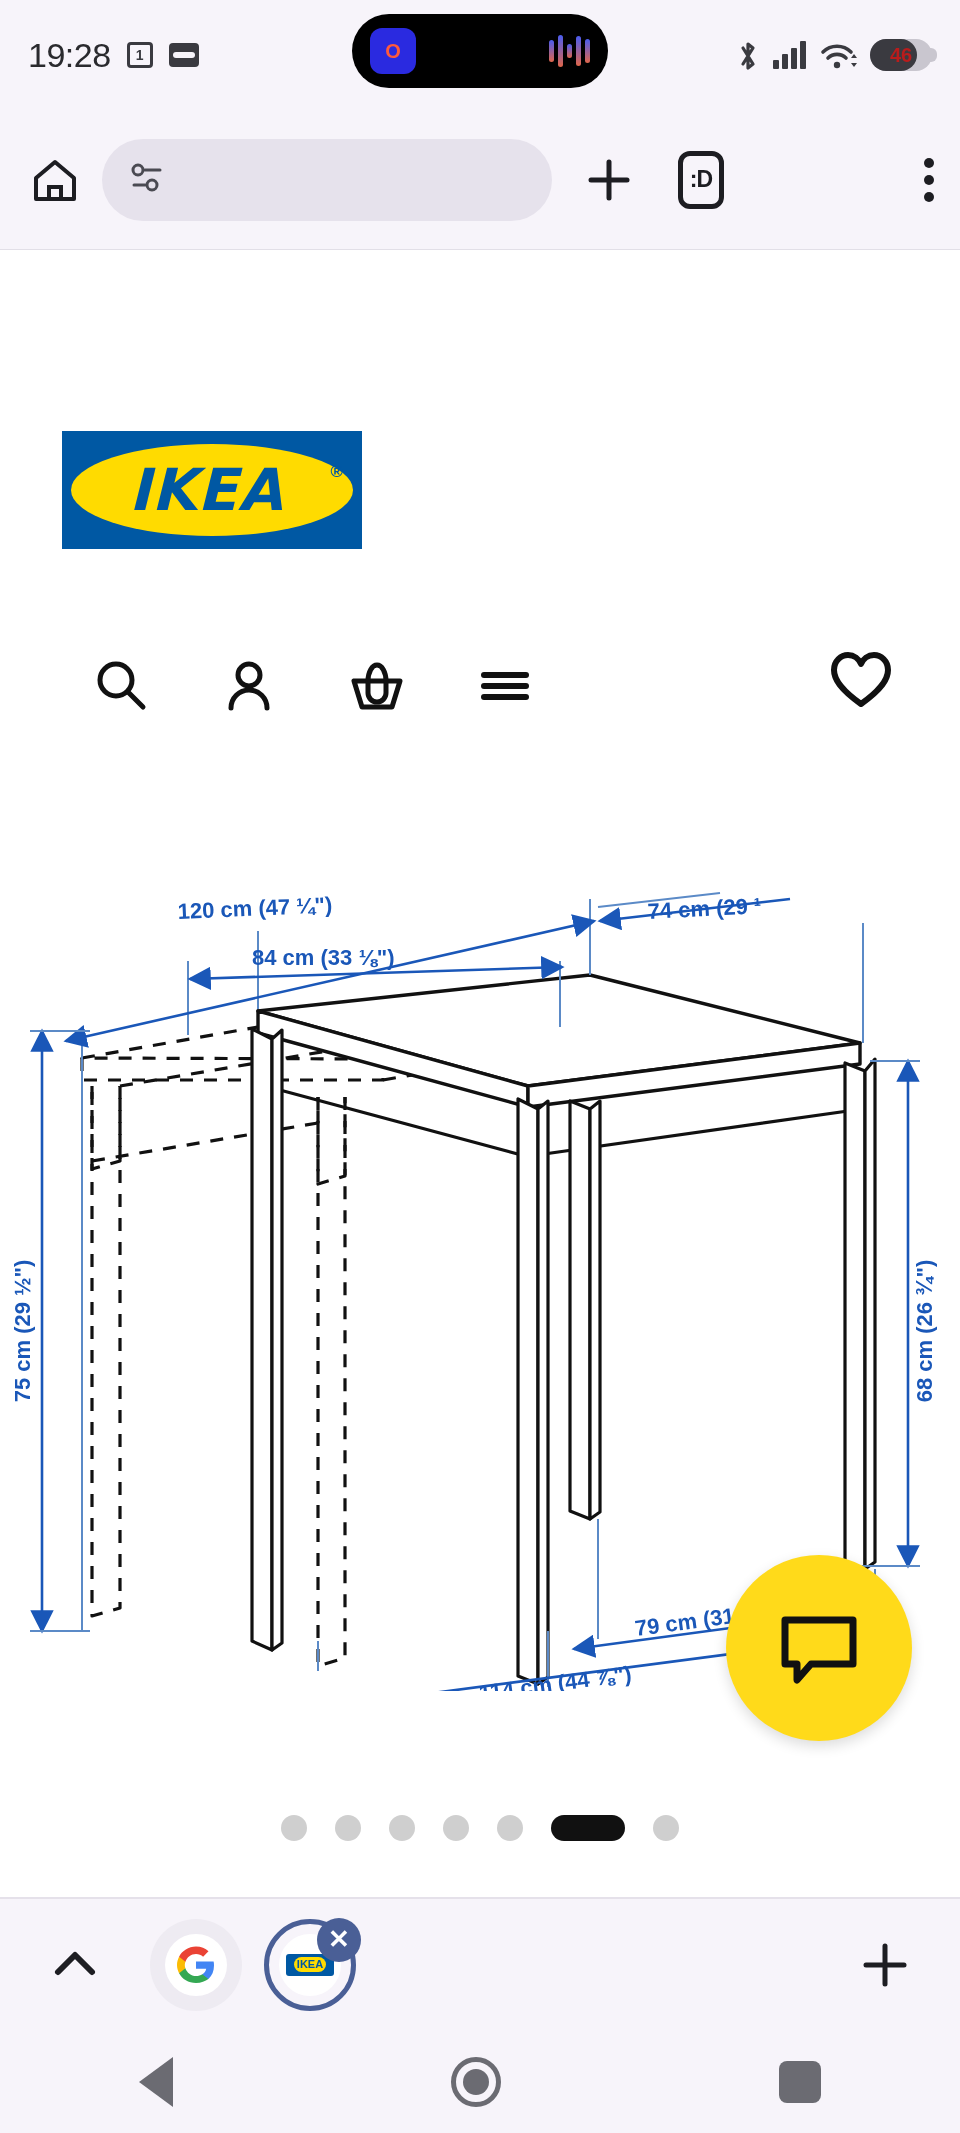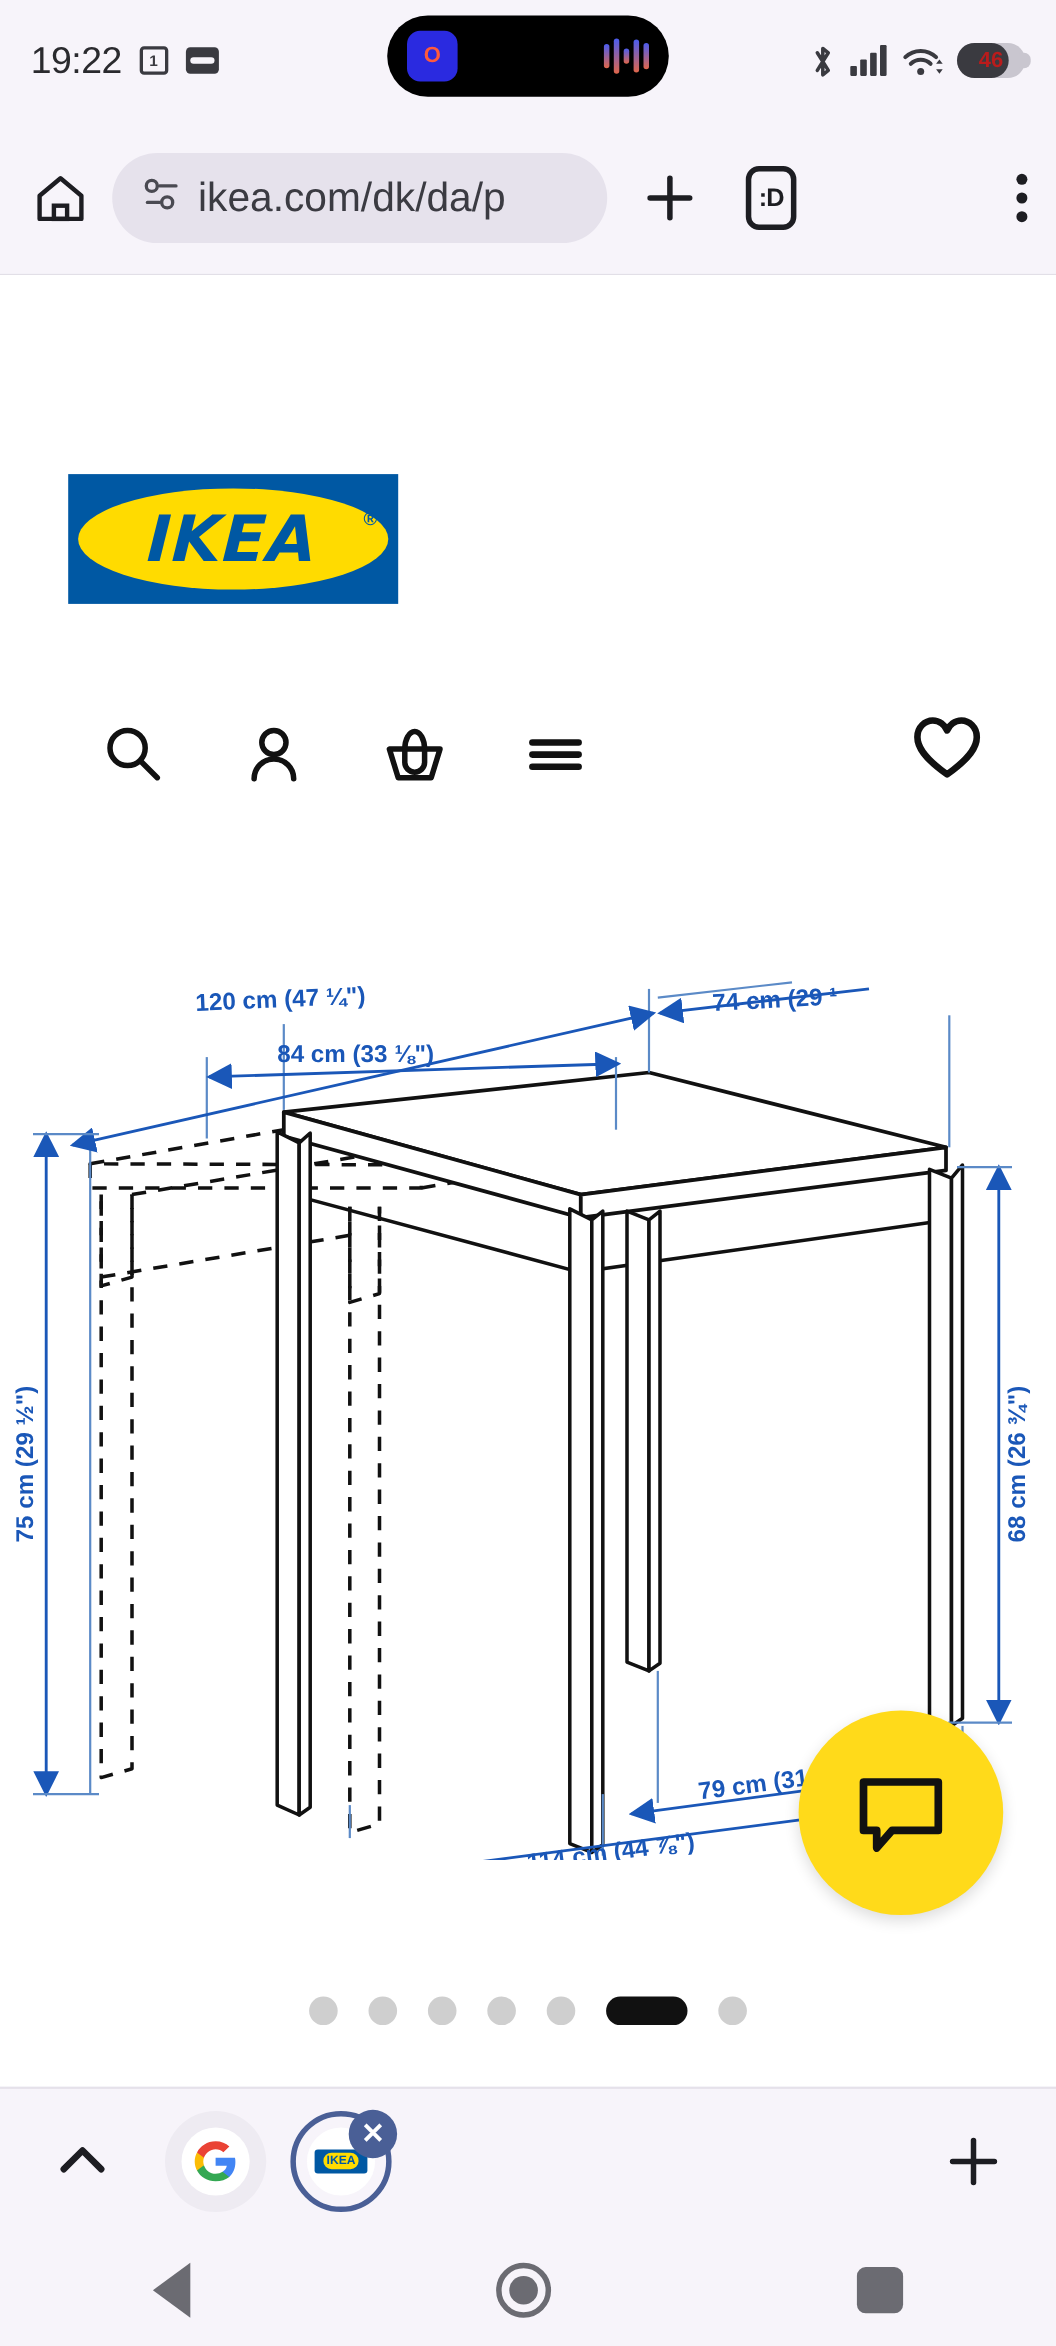--- a/index.html
+++ b/index.html
@@ -190,21 +190,21 @@
   .nav-home i{ width:26px; height:26px; border-radius:50%; background:#6b6b72; display:block; }
   .nav-recents{ width:42px; height:42px; border-radius:8px; background:#6b6b72; }
 </style>
 </head>
 <body>
 
 <div class="phone">
 
   <div class="statusbar">
     <div class="sb-left">
-      <div class="sb-clock">19:22</div>
+      <div class="sb-clock">19:28</div>
       <div class="icon-calendar">1</div>
       <div class="icon-wallet"></div>
     </div>
 
     <div class="sb-right">
       <span class="bt-icon">
         <svg width="22" height="32" viewBox="0 0 22 32">
           <path d="M6 8 L16 24 L11 28 L11 4 L16 8 L6 24" fill="none" stroke="#3a3a40" stroke-width="3.2" stroke-linejoin="round" stroke-linecap="round"></path>
         </svg>
       </span>
@@ -251,21 +251,20 @@
 
     <div class="urlpill">
       <span>
         <svg width="38" height="38" viewBox="0 0 38 38">
           <circle cx="10" cy="11" r="5" fill="none" stroke="#4a4a52" stroke-width="3"></circle>
           <line x1="17" y1="11" x2="32" y2="11" stroke="#4a4a52" stroke-width="3" stroke-linecap="round"></line>
           <circle cx="24" cy="26" r="5" fill="none" stroke="#4a4a52" stroke-width="3"></circle>
           <line x1="6" y1="26" x2="17" y2="26" stroke="#4a4a52" stroke-width="3" stroke-linecap="round"></line>
         </svg>
       </span>
-      <span class="url-text" title="Search or type URL">ikea.com/dk/da/p</span>
     </div>
 
     <span class="bb-btn bb-plus">
       <svg width="56" height="56" viewBox="0 0 56 56">
         <line x1="28" y1="10" x2="28" y2="46" stroke="#1d1d22" stroke-width="5" stroke-linecap="round"></line>
         <line x1="10" y1="28" x2="46" y2="28" stroke="#1d1d22" stroke-width="5" stroke-linecap="round"></line>
       </svg>
     </span>
 
     <span class="bb-btn bb-tabs">

